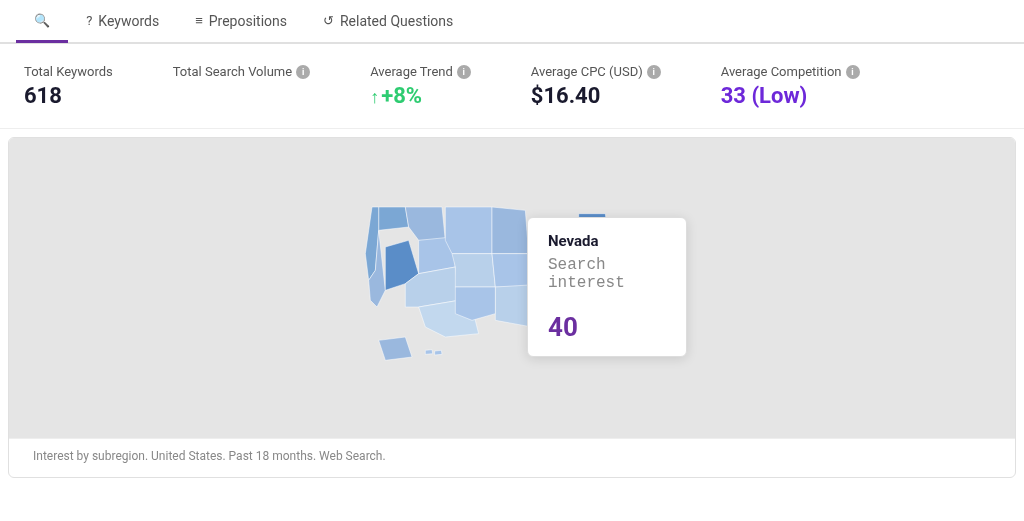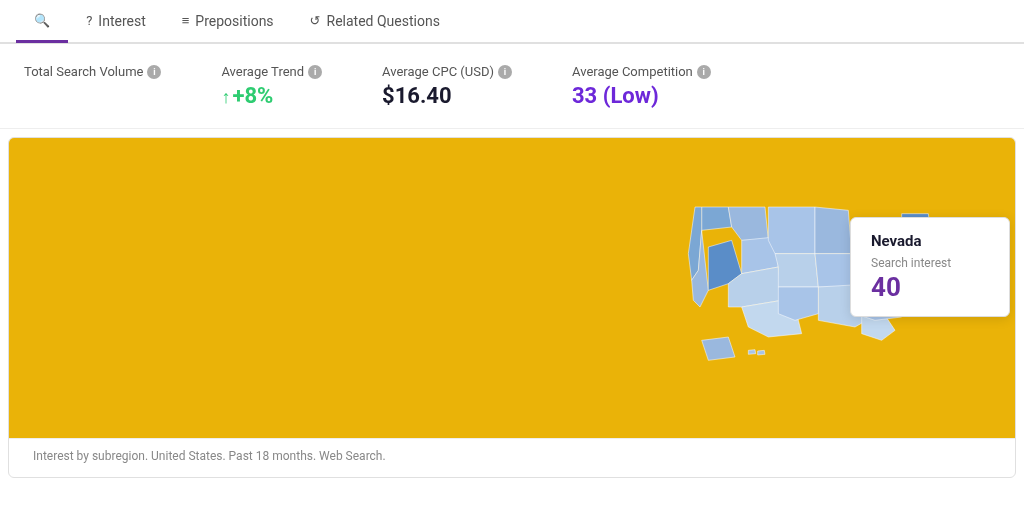--- a/index.html
+++ b/index.html
@@ -88,24 +88,24 @@
       color: #333;
       background: #fff;
       min-width: 180px;
     }
 
     
     .map-container {
       position: relative;
       padding: 20px;
       display: flex;
-      justify-content: flex-end;
+      justify-content: center;
       align-items: center;
       min-height: 300px;
-      background: #eab308;
+      background: #e5e5e5;
     }
 
     
     .map-svg-wrapper {
       position: relative;
       width: 320px;
     }
 
     
     .map-tooltip {
@@ -120,23 +120,24 @@
       z-index: 10;
       min-width: 160px;
     }
     .tooltip-state {
       font-size: 15px;
       font-weight: 700;
       color: #1a1a2e;
       margin-bottom: 6px;
     }
     .tooltip-label {
-      font-size: 12px;
+      font-size: 16px;
       color: #888;
-      margin-bottom: 2px;
+      margin-bottom: 20px;
+      font-family: Liberation Mono, monospace;
     }
     .tooltip-value {
       font-size: 26px;
       font-weight: 700;
       color: #6b2fa0;
     }
 
     
     .map-footer {
       padding: 10px 24px 14px;
@@ -154,33 +155,39 @@
   </style>
 </head>
 <body>
 
 <div class="nav-tabs">
   <div class="nav-tab active">
     <span class="tab-icon">🔍</span>
   </div>
   <div class="nav-tab">
     <span class="tab-icon">?</span>
-    <span>Interest</span>
+    <span>Keywords</span>
   </div>
   <div class="nav-tab">
     <span class="tab-icon">≡</span>
     <span>Prepositions</span>
   </div>
   <div class="nav-tab">
     <span class="tab-icon">↺</span>
     <span>Related Questions</span>
   </div>
 </div>
 
 <div class="stats-bar">
+  <div class="stat-item">
+    <div class="stat-label">
+      <span>Total Keywords</span>
+    </div>
+    <div class="stat-value">618</div>
+  </div>
 
   <div class="stat-item">
     <div class="stat-label">
       <span>Total Search Volume</span>
       <span class="info-icon">i</span>
     </div>
   </div>
 
   <div class="stat-item">
     <div class="stat-label">

